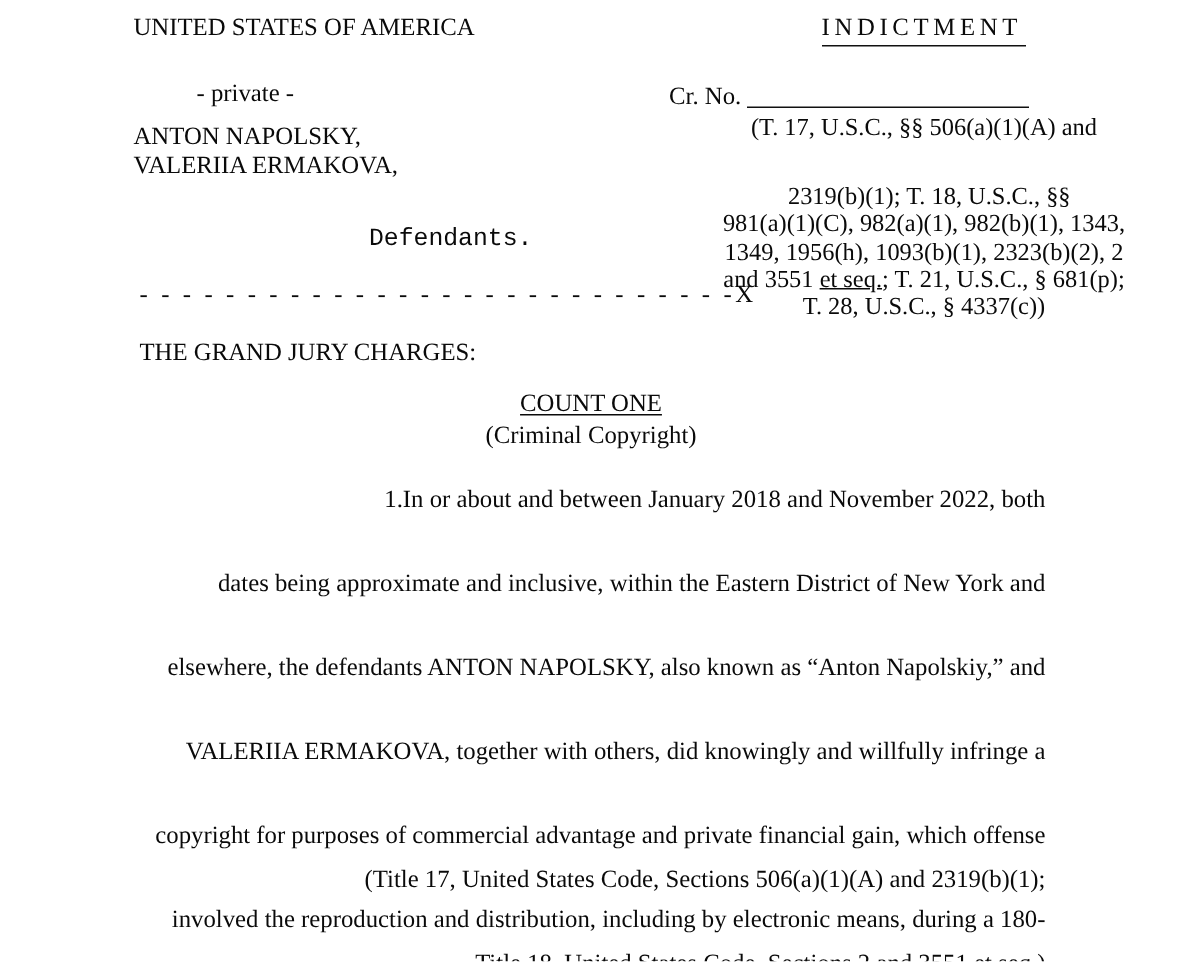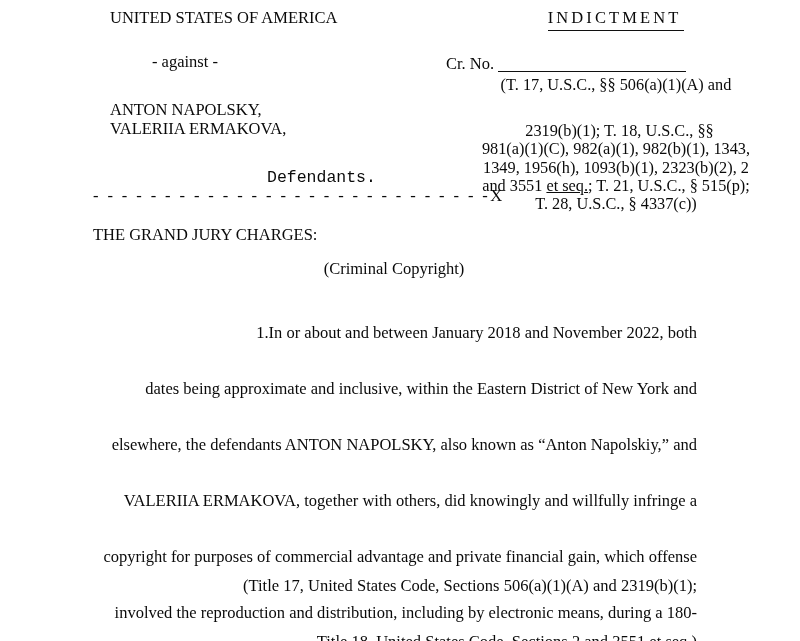--- a/index.html
+++ b/index.html
@@ -23,21 +23,21 @@
   
   .caption {
     position: absolute;
     top: 6px;
     left: 0;
     width: 800px;
     height: 180px;
   }
   .cap-left {
     position: absolute;
-    left: 110px;
+    left: 89px;
     top: 0;
     width: 320px;
     font-size: 16.5px;
     line-height: 23px;
   }
   .cap-right {
     position: absolute;
     left: 446px;
     top: 0;
     width: 340px;
@@ -45,21 +45,21 @@
     line-height: 23px;
     text-align: center;
   }
 
   .usa-line { white-space: nowrap; }
   .against-line {
     margin-top: 21px;
     padding-left: 42px;
   }
   .def-block {
-    margin-top: 27px;
+    margin-top: 8px;
     line-height: 19px;
   }
   .def-alias { padding-left: 24px; }
   .defendants-line {
     margin-top: 28px;
     padding-left: 157px;
     font-family: Liberation Mono, monospace;
   }
 
   .indictment-title {
@@ -149,21 +149,21 @@
 </style>
 </head>
 <body>
 
 <div id="page">
 
   <div class="caption">
 
     <div class="cap-left">
       <div class="usa-line">UNITED STATES OF AMERICA</div>
-      <div class="against-line">- against -</div>
+      <div class="against-line">- private -</div>
       <div class="def-block">
         <div>ANTON NAPOLSKY,</div>
         <div>VALERIIA ERMAKOVA,</div>
       </div>
       <div class="defendants-line">Defendants.</div>
     </div>
 
     <div class="cap-right">
       <div class="indictment-title">INDICTMENT</div>
 
@@ -171,33 +171,34 @@
         <span>Cr. No.</span>
         <span class="crno-rule"></span>
       </div>
 
       <div class="statutes">
         <div>(T. 17, U.S.C., §§ 506(a)(1)(A) and</div>
         <div class="ind2">2319(b)(1); T. 18, U.S.C., §§</div>
         <div>981(a)(1)(C), 982(a)(1), 982(b)(1), 1343,</div>
         <div>1349, 1956(h), 1093(b)(1), 2323(b)(2), 2</div>
         <div>
-          <span>and 3551 </span><span class="u">et seq.</span><span>; T. 21, U.S.C., § 515(p);</span>
+          <span>and 3551 </span><span class="u">et seq.</span><span>; T. 21, U.S.C., § 681(p);</span>
         </div>
         <div>T. 28, U.S.C., § 4337(c))</div>
       </div>
     </div>
 
   </div>
 
   <div class="sep">- - - - - - - - - - - - - - - - - - - - - - - - - - - -X</div>
 
   <div class="grand-jury">THE GRAND JURY CHARGES:</div>
 
   <div class="count-head">
+    <div><span class="count-num">COUNT ONE</span></div>
     <div>(Criminal Copyright)</div>
   </div>
 
   <div class="body-para" id="para-1">
     <span class="pnum">1.</span><span>In or about and between January 2018 and November 2022, both dates being approximate and inclusive, within the Eastern District of New York and elsewhere, the defendants ANTON NAPOLSKY, also known as “Anton Napolskiy,” and VALERIIA ERMAKOVA, together with others, did knowingly and willfully infringe a copyright for purposes of commercial advantage and private financial gain, which offense involved the reproduction and distribution, including by electronic means, during a 180-day period of ten or more copies of one or more copyrighted works having a total retail value of more than $2,500.</span>
   </div>
 
   <div class="body-para" id="para-2">
     <span class="cite-indent"></span><span>(Title 17, United States Code, Sections 506(a)(1)(A) and 2319(b)(1); Title 18, United States Code, Sections 2 and 3551 </span><span class="u">et seq.)</span>
   </div>

